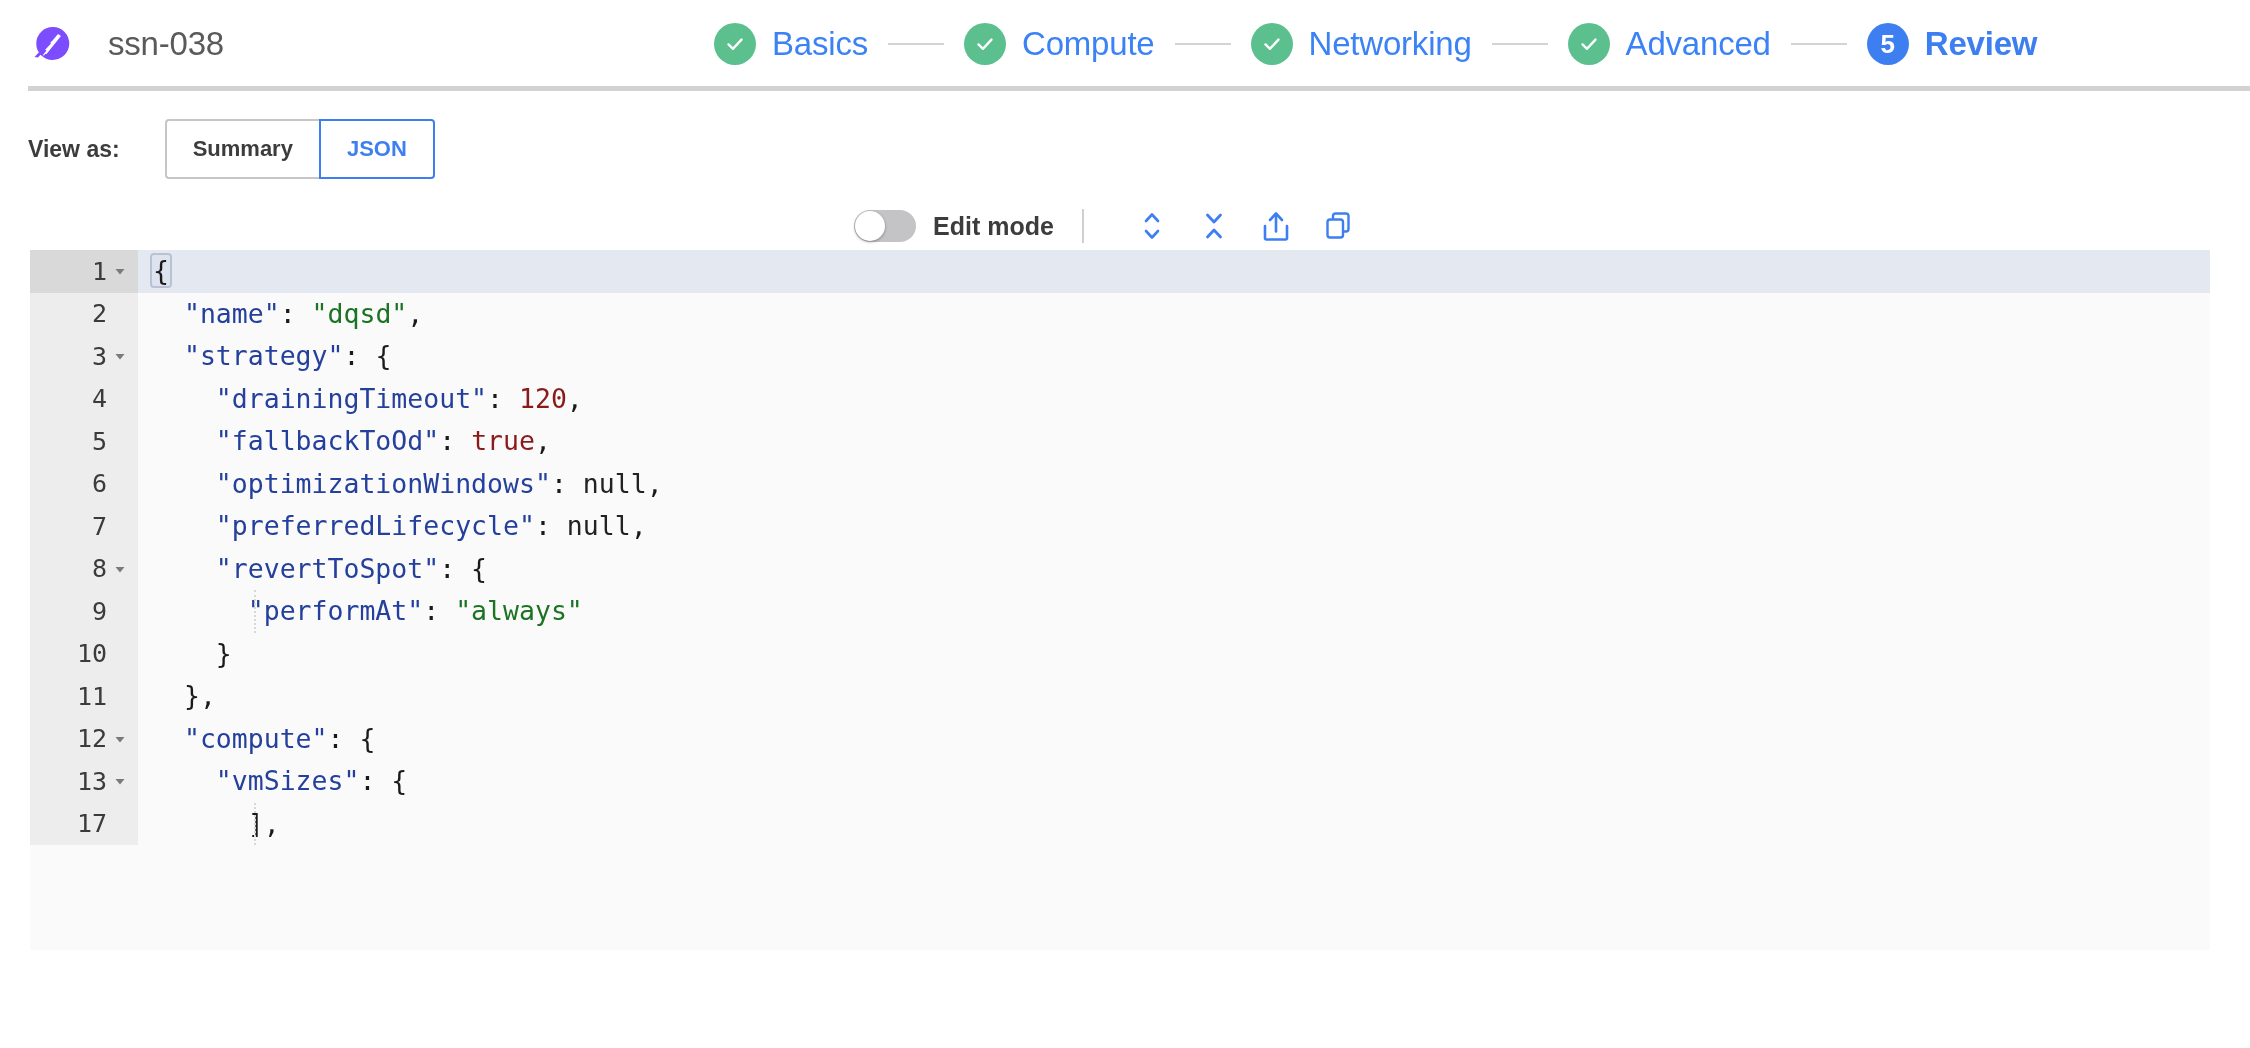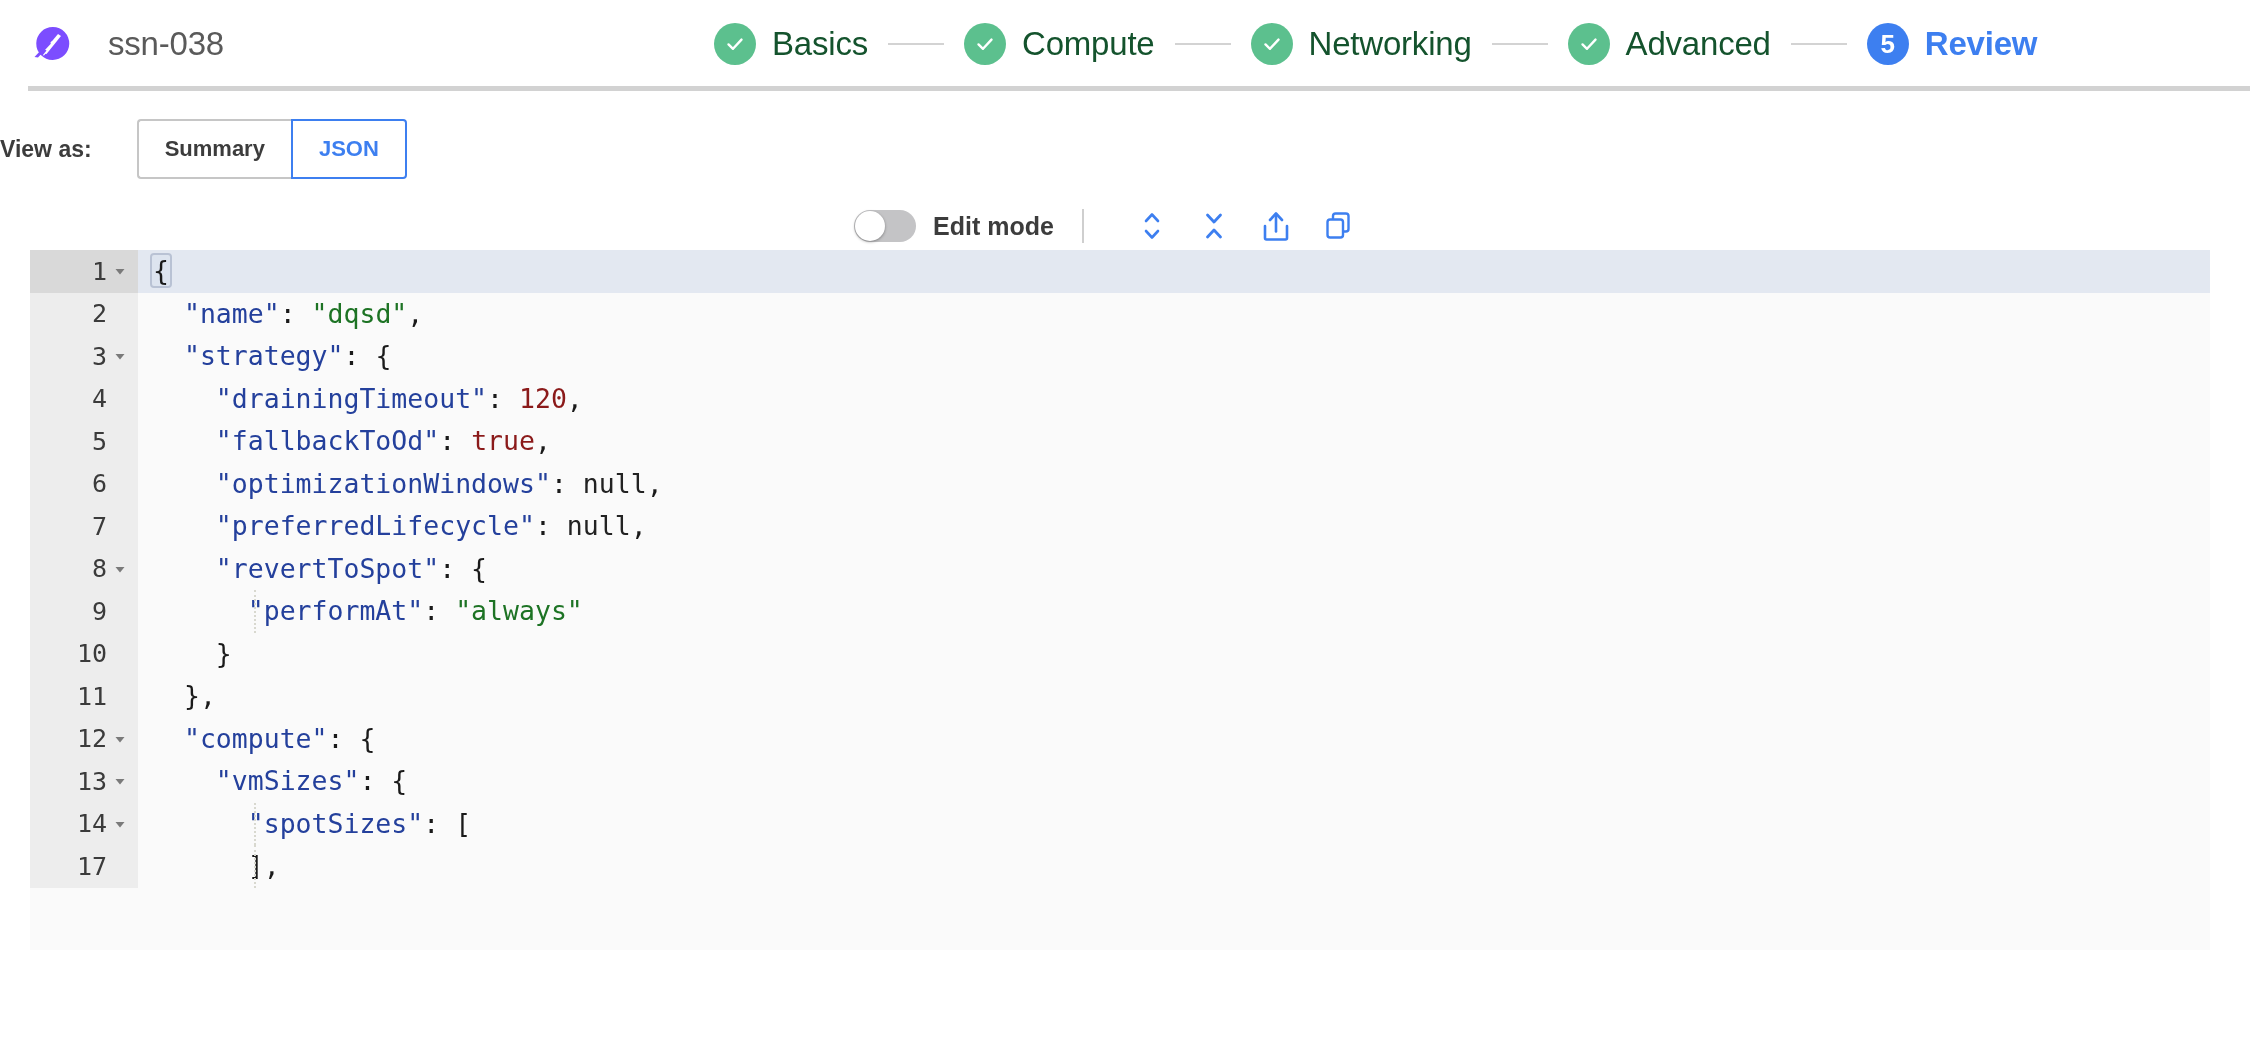--- a/index.html
+++ b/index.html
@@ -76,21 +76,21 @@
   .step-bullet.current { background: #3d7ff0; }
   .step-bullet.current .step-num {
     color: #ffffff;
     font-size: 26px;
     font-weight: 600;
     line-height: 1;
   }
   .step-check { display:block; }
   .step-label {
     font-size: 33px;
-    color: #14532d;
+    color: #3b82f6;
     margin-left: 16px;
     white-space: nowrap;
     letter-spacing: -0.2px;
   }
   .step.current .step-label { color: #3d7ff0; font-weight: 700; }
   .step-connector {
     width: 56px;
     height: 2px;
     background: #d3d3d3;
     margin: 0 20px;
@@ -101,20 +101,21 @@
     left: 28px; top: 86px;
     width: 2222px; height: 5px;
     background: #d2d2d2;
   }
 
   
   #view-as-row {
     display: flex;
     align-items: center;
     margin-top: 34px;
+    padding-left: 28px;
     height: 50px;
   }
   #view-as-label {
     font-size: 23px;
     font-weight: 700;
     color: #3c3c3c;
     margin-right: 45px;
   }
   #view-toggle-group {
     display: flex;
@@ -526,31 +527,20 @@
         <span class="fold-arrow">
           <svg width="14" height="14" viewBox="0 0 14 14">
             <path d="M2.5 5 L11.5 5 L7 10.5 Z" fill="#7a7a7a"></path>
           </svg>
         </span>
       </div>
       <div class="code-content"><span>    </span><span class="tok-key">"vmSizes"</span><span class="tok-punc">: {</span></div>
     </div>
     <div class="code-line">
       <div class="gutter">
-        <span class="line-number">14</span>
-        <span class="fold-arrow">
-          <svg width="14" height="14" viewBox="0 0 14 14">
-            <path d="M2.5 5 L11.5 5 L7 10.5 Z" fill="#7a7a7a"></path>
-          </svg>
-        </span>
-      </div>
-      <div class="code-content"><span class="indent-guide" style="left: 116px;"></span><span>      </span><span class="tok-key">"spotSizes"</span><span class="tok-punc">: [</span></div>
-    </div>
-    <div class="code-line">
-      <div class="gutter">
         <span class="line-number">17</span>
         <span class="fold-arrow empty">
           <svg width="14" height="14" viewBox="0 0 14 14">
             <path d="M2.5 5 L11.5 5 L7 10.5 Z" fill="#7a7a7a"></path>
           </svg>
         </span>
       </div>
       <div class="code-content"><span class="indent-guide" style="left: 116px;"></span><span>      </span><span class="tok-punc">],</span></div>
     </div>
   </div>

